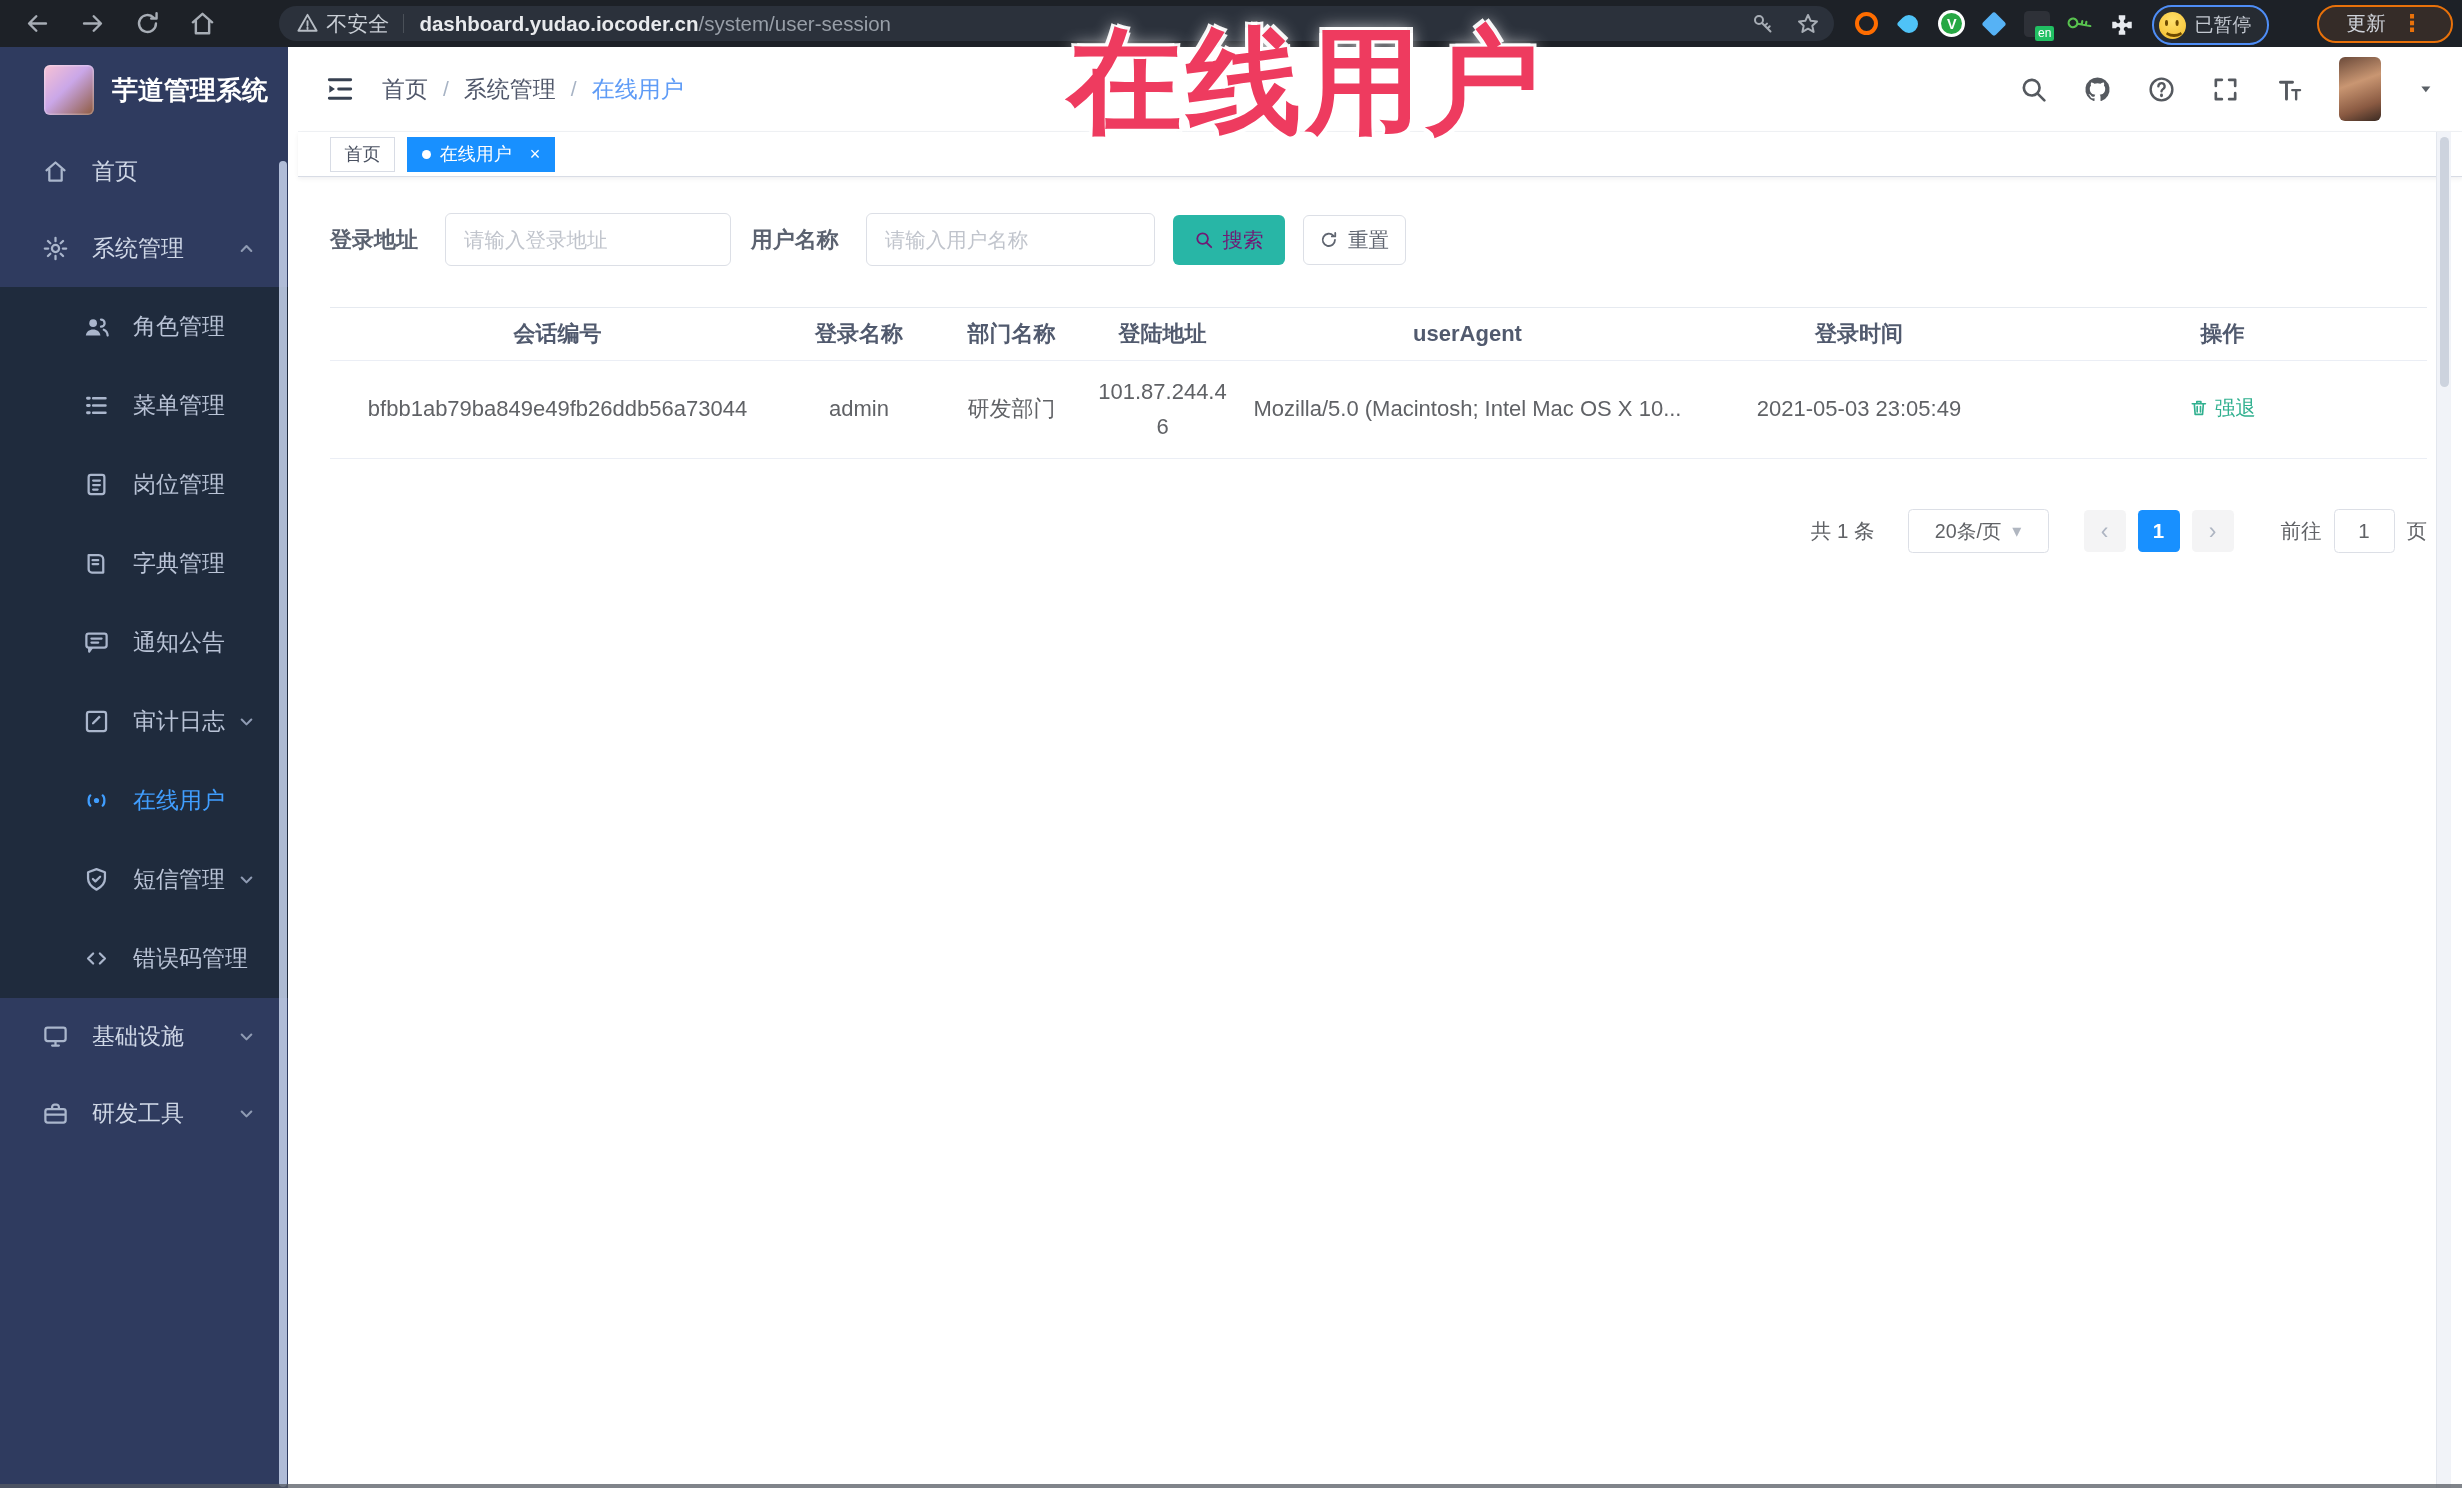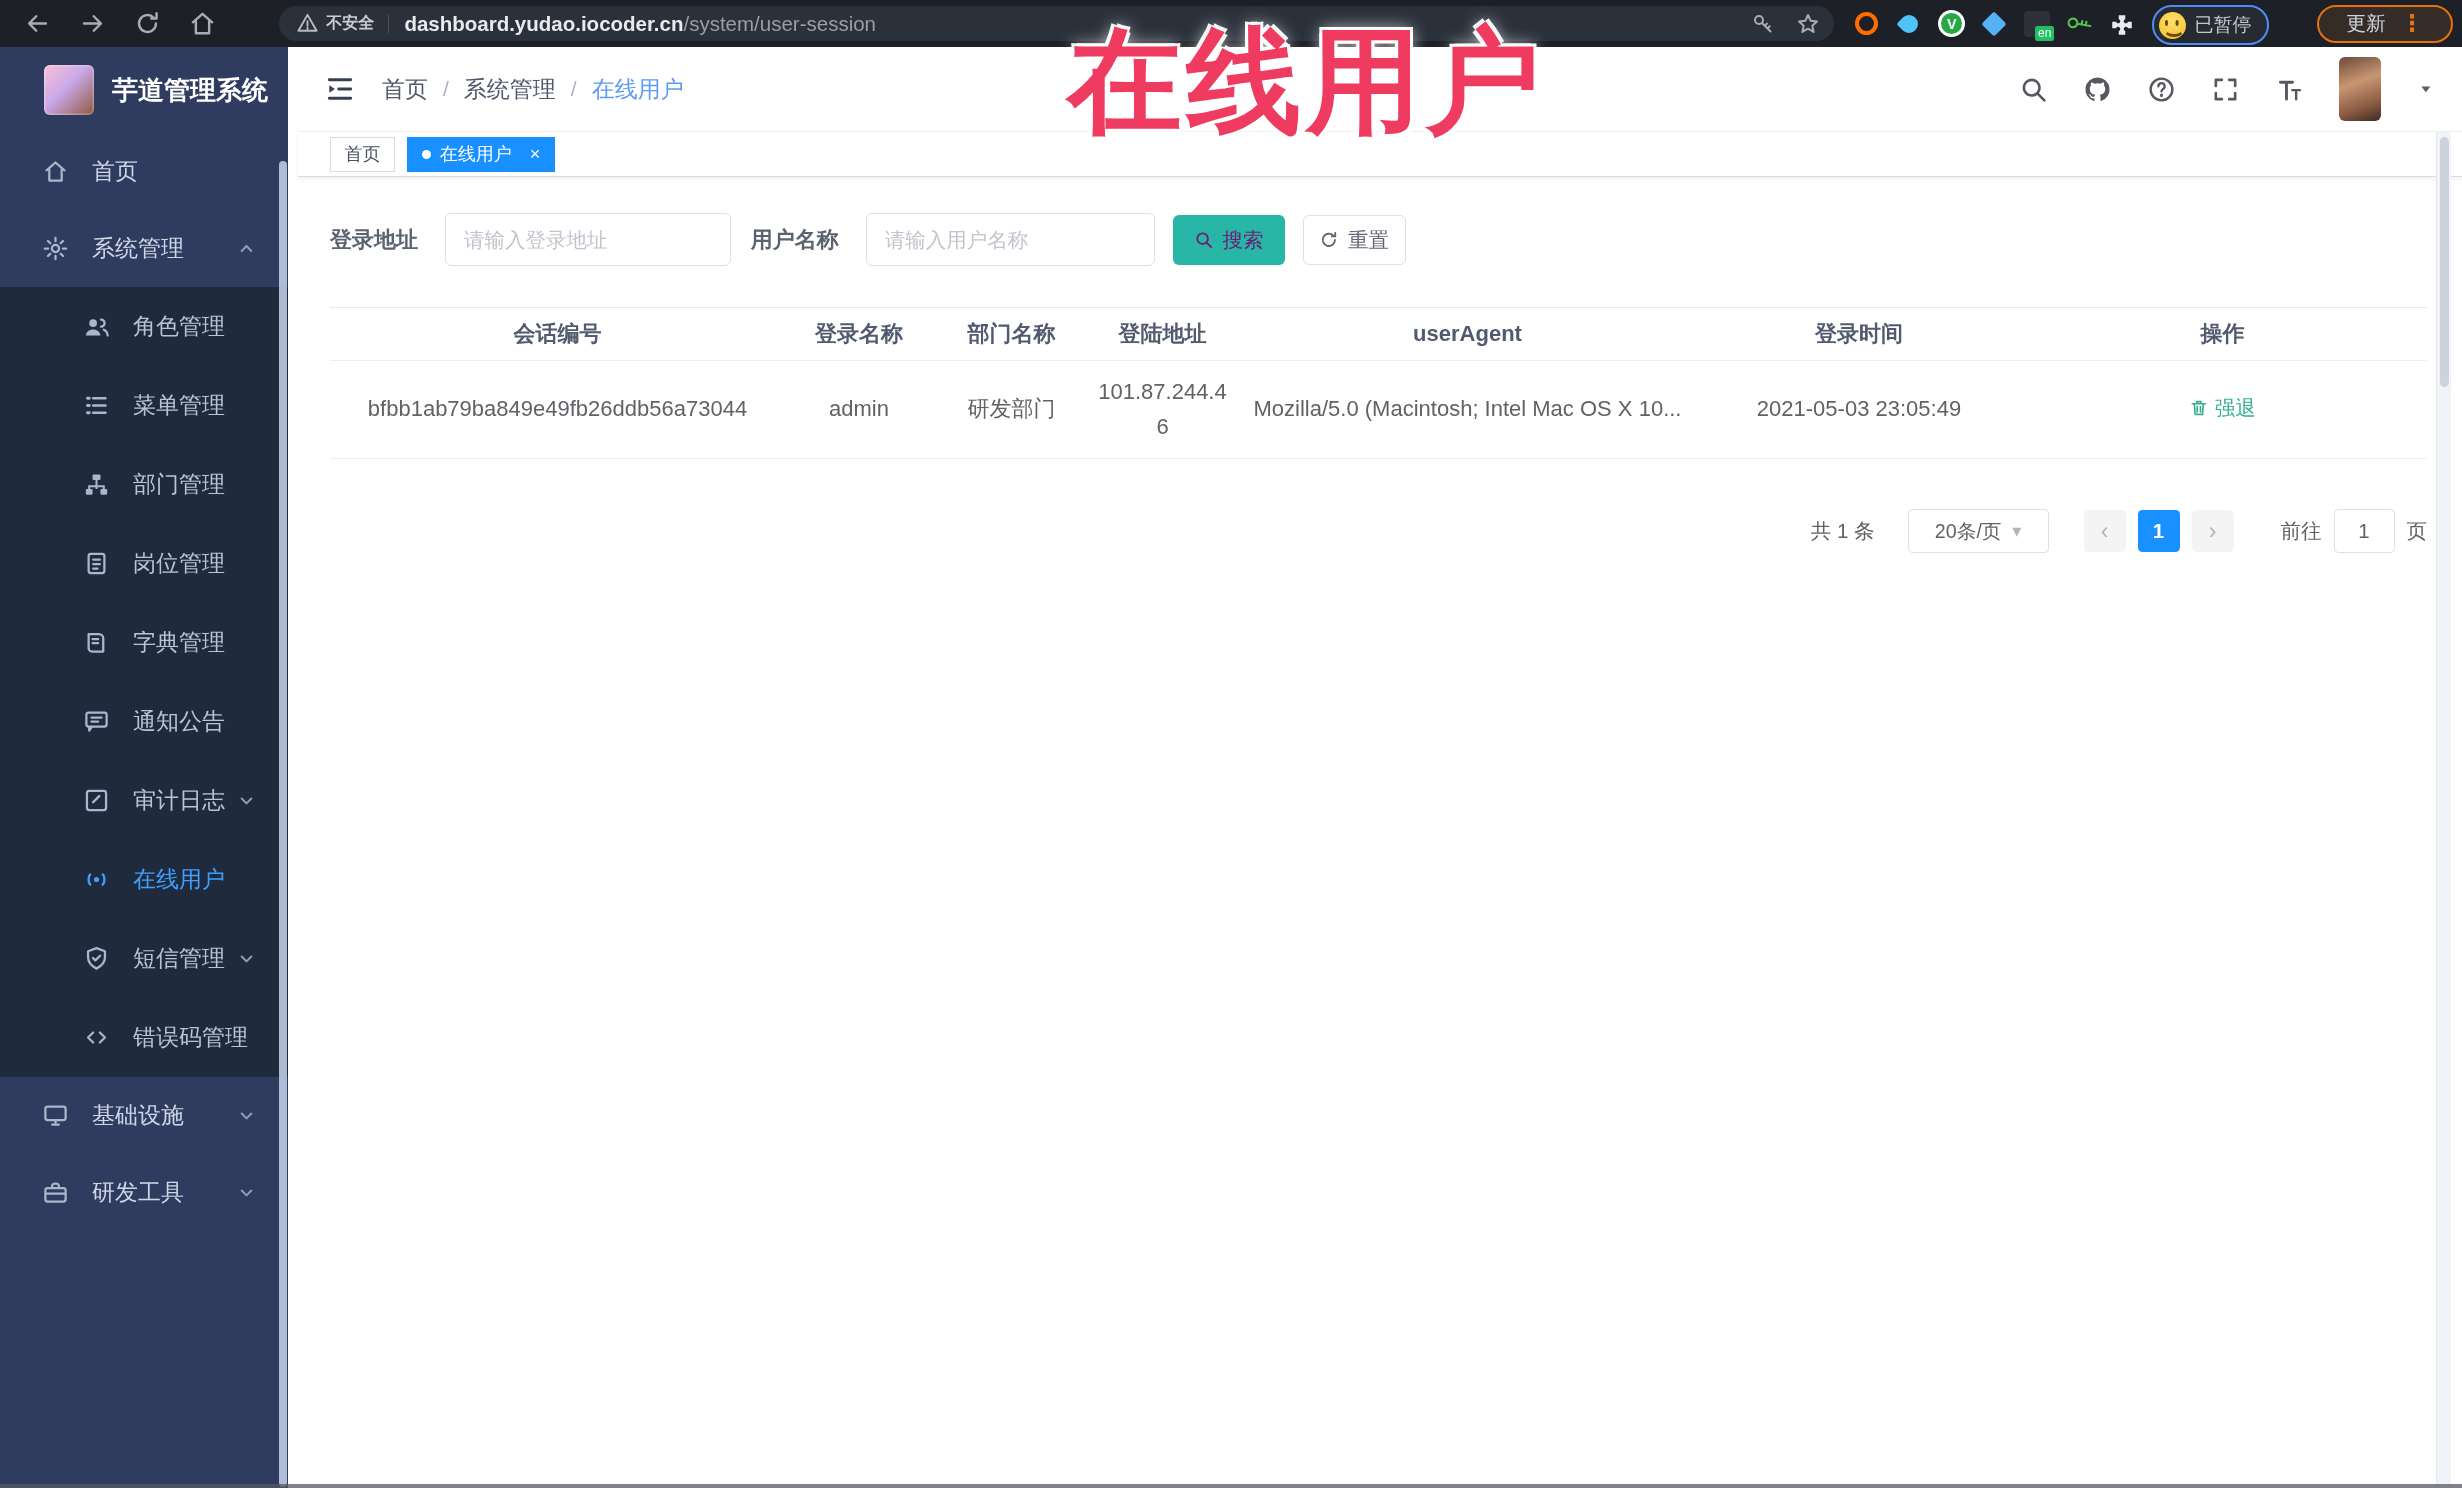--- a/index.html
+++ b/index.html
@@ -6,21 +6,21 @@
   html,body { background:#fff; }
   body { font-family:"Liberation Sans","DejaVu Sans",sans-serif; }
   .screen { position:relative; width:2462px; height:1488px; overflow:hidden; background:#fff; }
 
   
   .browser-bar { position:absolute; left:0; top:0; width:2462px; height:47px; background:#1d2127; display:flex; align-items:center; z-index:30; }
   .bnav { display:flex; align-items:center; gap:26px; padding-left:23px; }
   .bnav .bicon { width:29px; height:29px; color:#a7adb5; }
   .omnibox { position:absolute; left:279px; top:6px; width:1555px; height:35px; background:#2b313b; border-radius:17.4px; display:flex; align-items:center; padding:0 13.6px 0 16.7px; }
   .omnibox .warn { width:23px; height:23px; color:#b6bcc4; }
-  .sec-label { color:#c9ced5; font-size:16px; margin:0 13.6px 0 7.6px;font-weight:bold; }
+  .sec-label { color:#c9ced5; font-size:21px; margin:0 13.6px 0 7.6px; }
   .omni-divider { width:1.5px; height:19.7px; background:#4a5058; margin-right:15px; }
   .url { font-size:20.5px; color:#e8eaed; font-weight:bold; white-space:nowrap; }
   .url .path { color:#989fa8; font-weight:normal; }
   .omni-right { margin-left:auto; display:flex; align-items:center; gap:21px; }
   .omni-right .bicon { width:24px; height:24px; color:#a7adb5; }
   .ext-row { position:absolute; left:1852px; top:7.6px; height:32px; display:flex; align-items:center; gap:13.6px; }
   .ext { width:29px; height:29px; display:flex; align-items:center; justify-content:center; position:relative; }
   .ext-ring { width:23px; height:23px; border:4.5px solid #ff6d00; border-radius:50%; }
   .ext-drop { width:18px; height:18px; background:#4fc3f7; border-radius:50% 50% 50% 3px; transform:rotate(45deg); }
   .ext-v { width:27px; height:27px; background:#fff; border-radius:50%; display:flex; align-items:center; justify-content:center; }
@@ -359,26 +359,20 @@
         <span>角色管理</span>
       </div>
       <div class="m-item">
         <svg class="mi" viewBox="0 0 36 36" width="27" height="27">
             <use href="#i-list"></use>
           </svg>
         <span>菜单管理</span>
       </div>
       <div class="m-item">
         <svg class="mi" viewBox="0 0 36 36" width="27" height="27">
-            <use href="#i-tree"></use>
-          </svg>
-        <span>部门管理</span>
-      </div>
-      <div class="m-item">
-        <svg class="mi" viewBox="0 0 36 36" width="27" height="27">
             <use href="#i-badge"></use>
           </svg>
         <span>岗位管理</span>
       </div>
       <div class="m-item">
         <svg class="mi" viewBox="0 0 36 36" width="27" height="27">
             <use href="#i-book"></use>
           </svg>
         <span>字典管理</span>
       </div>

